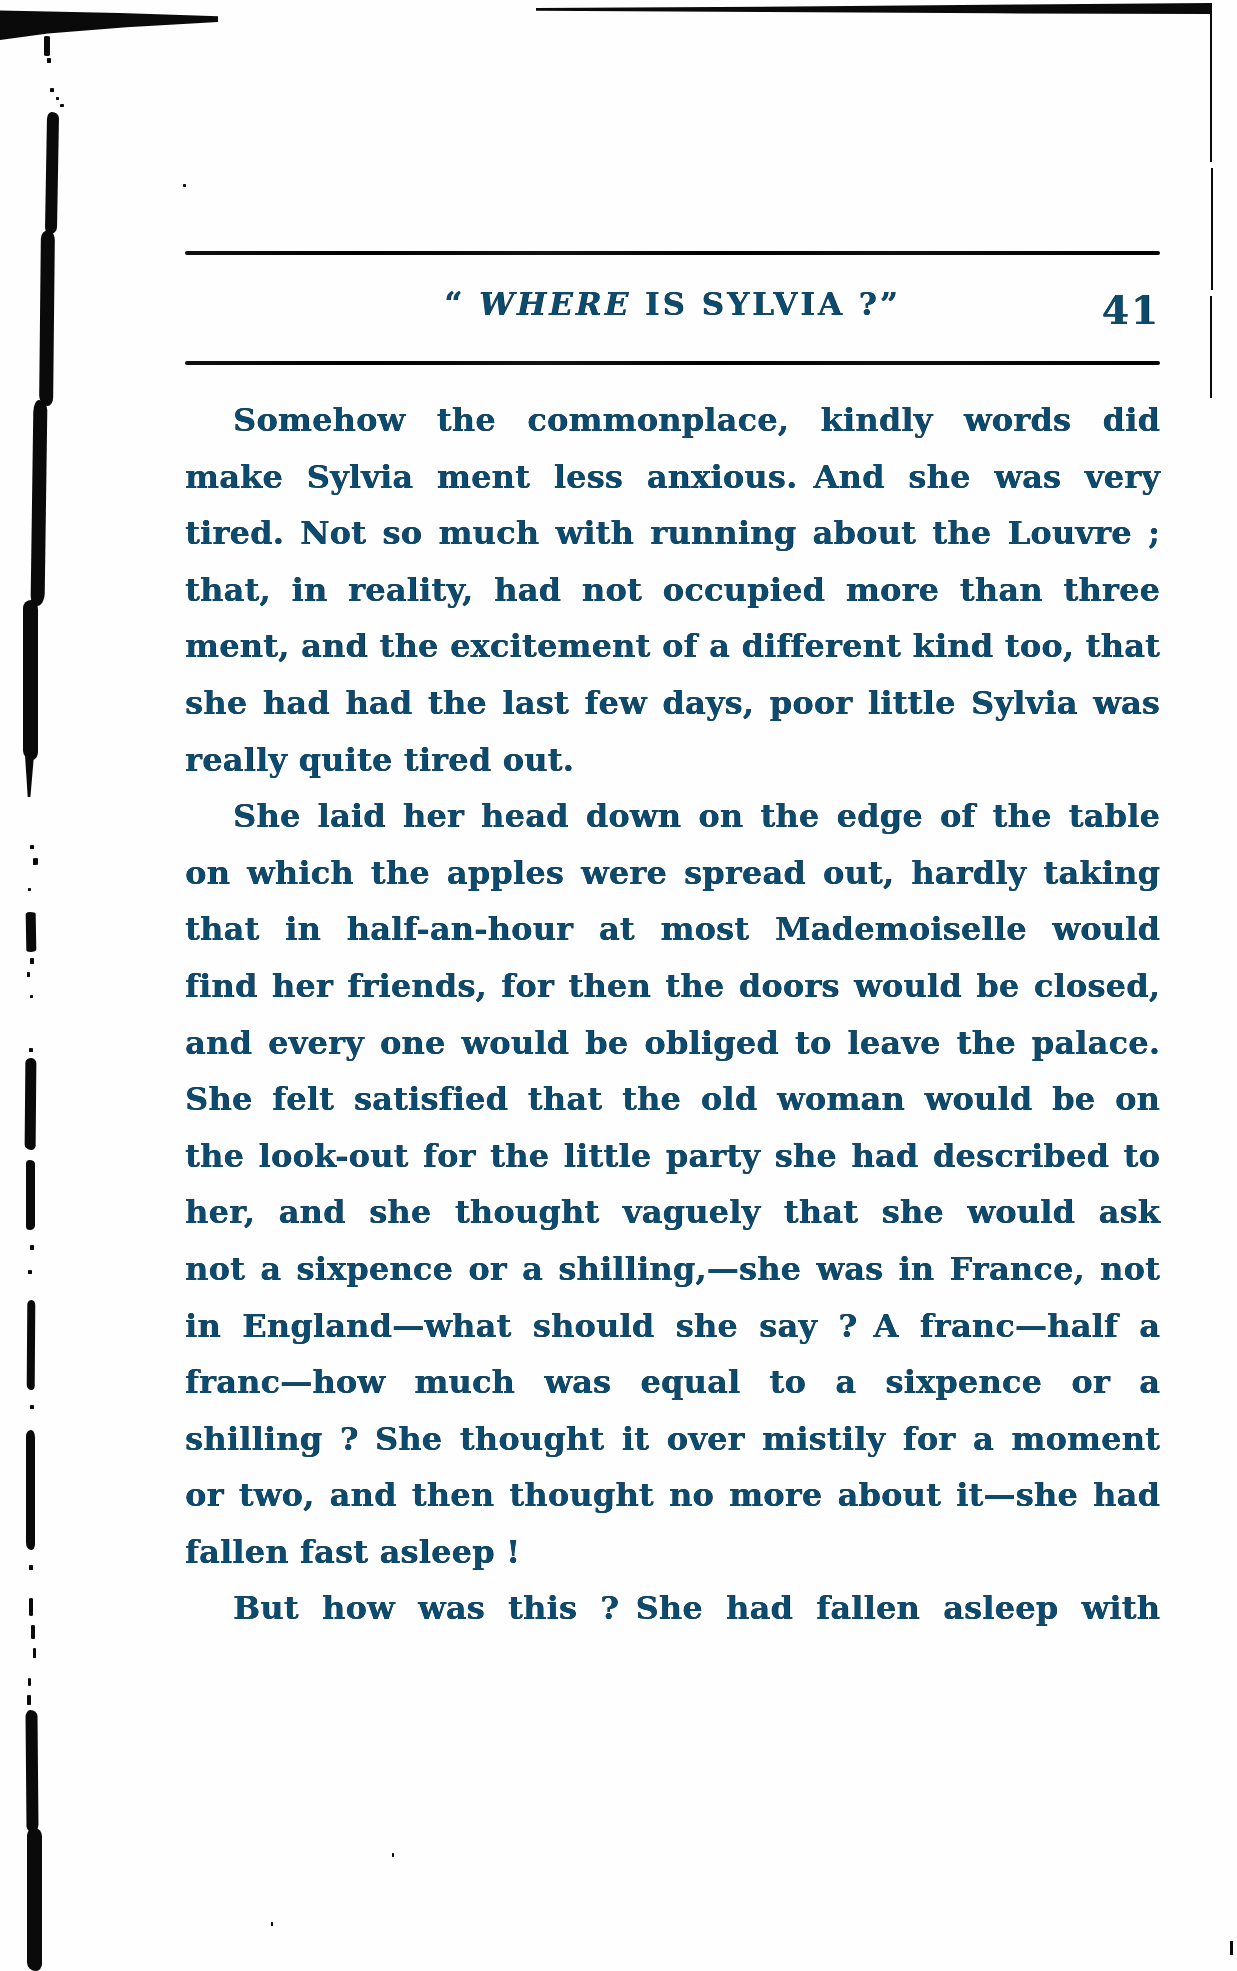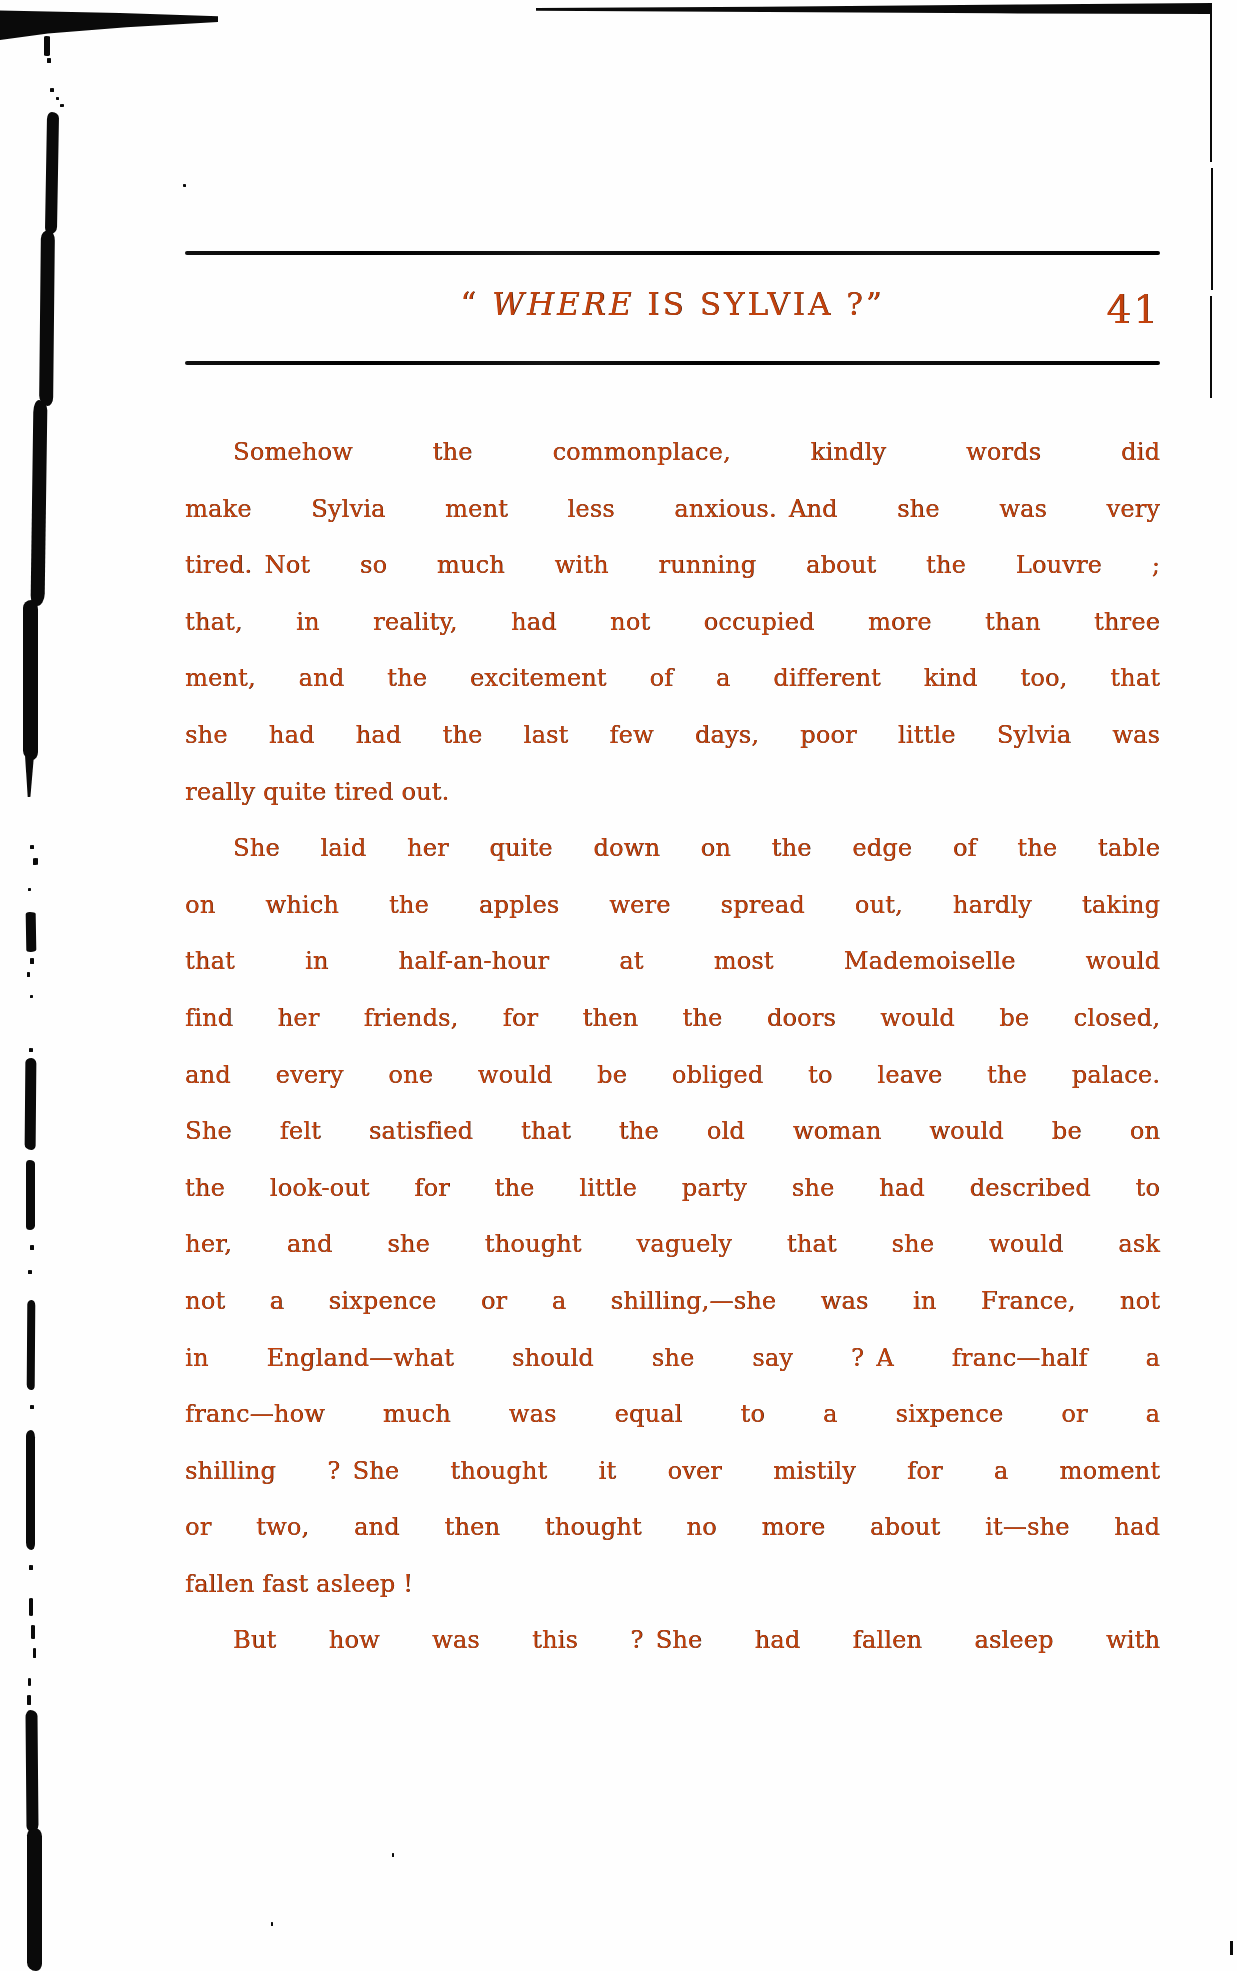--- a/index.html
+++ b/index.html
@@ -2,21 +2,22 @@
 <html><head>
 <meta charset="utf-8">
 <style>
   html,body{margin:0;padding:0;background:#555;}
   .page{
     position:relative;
     width:1237px;height:1971px;
     background:#fefefe;
     overflow:hidden;
     font-family:"DejaVu Serif","Liberation Serif",serif;
-    color:#c2410c;
+    color:#0c4a6e;
+    font-weight:bold;
   }
   
   .rule{
     position:absolute;left:185px;width:975px;height:4px;
     background:linear-gradient(90deg,#111 0%,#000 18%,#141414 37%,#000 55%,#101010 72%,#000 100%);
     border-radius:2px;
   }
   .rule-top{top:251px;}
   .rule-bottom{top:361px;}
   .header-row{
@@ -29,22 +30,22 @@
     white-space:nowrap;
   }
   .header-title i{letter-spacing:3px;}
   .page-number{
     position:absolute;right:0;top:1px;
     font-size:39px;letter-spacing:2px;
     text-shadow:0.4px 0 0 #111;
   }
   
   .body-text{
-    position:absolute;left:185px;top:424px;width:975px;
-    font-size:24px;line-height:56.6px;
+    position:absolute;left:185px;top:392px;width:975px;
+    font-size:32px;line-height:56.6px;
     text-shadow:0.35px 0 0 #151515;
     letter-spacing:0.2px;
   }
   .line{
     text-align:justify;
     text-align-last:justify;
     height:56.6px;
     overflow:visible;
     white-space:normal;
   }
@@ -68,21 +69,21 @@
   <div class="rule rule-bottom"></div>
 
   <div class="body-text">
       <div class="line indent">Somehow the commonplace, kindly words did</div>
       <div class="line">make Sylvia ment less anxious. And she was very</div>
       <div class="line">tired. Not so much with running about the Louvre ;</div>
       <div class="line">that, in reality, had not occupied more than three</div>
       <div class="line">ment, and the excitement of a different kind too, that</div>
       <div class="line">she had had the last few days, poor little Sylvia was</div>
       <div class="line para-end">really quite tired out.</div>
-      <div class="line indent">She laid her quite down on the edge of the table</div>
+      <div class="line indent">She laid her head down on the edge of the table</div>
       <div class="line">on which the apples were spread out, hardly taking</div>
       <div class="line">that in half-an-hour at most Mademoiselle would</div>
       <div class="line">find her friends, for then the doors would be closed,</div>
       <div class="line">and every one would be obliged to leave the palace.</div>
       <div class="line">She felt satisfied that the old woman would be on</div>
       <div class="line">the look-out for the little party she had described to</div>
       <div class="line">her, and she thought vaguely that she would ask</div>
       <div class="line">not a sixpence or a shilling,—she was in France, not</div>
       <div class="line">in England—what should she say ? A franc—half a</div>
       <div class="line">franc—how much was equal to a sixpence or a</div>

